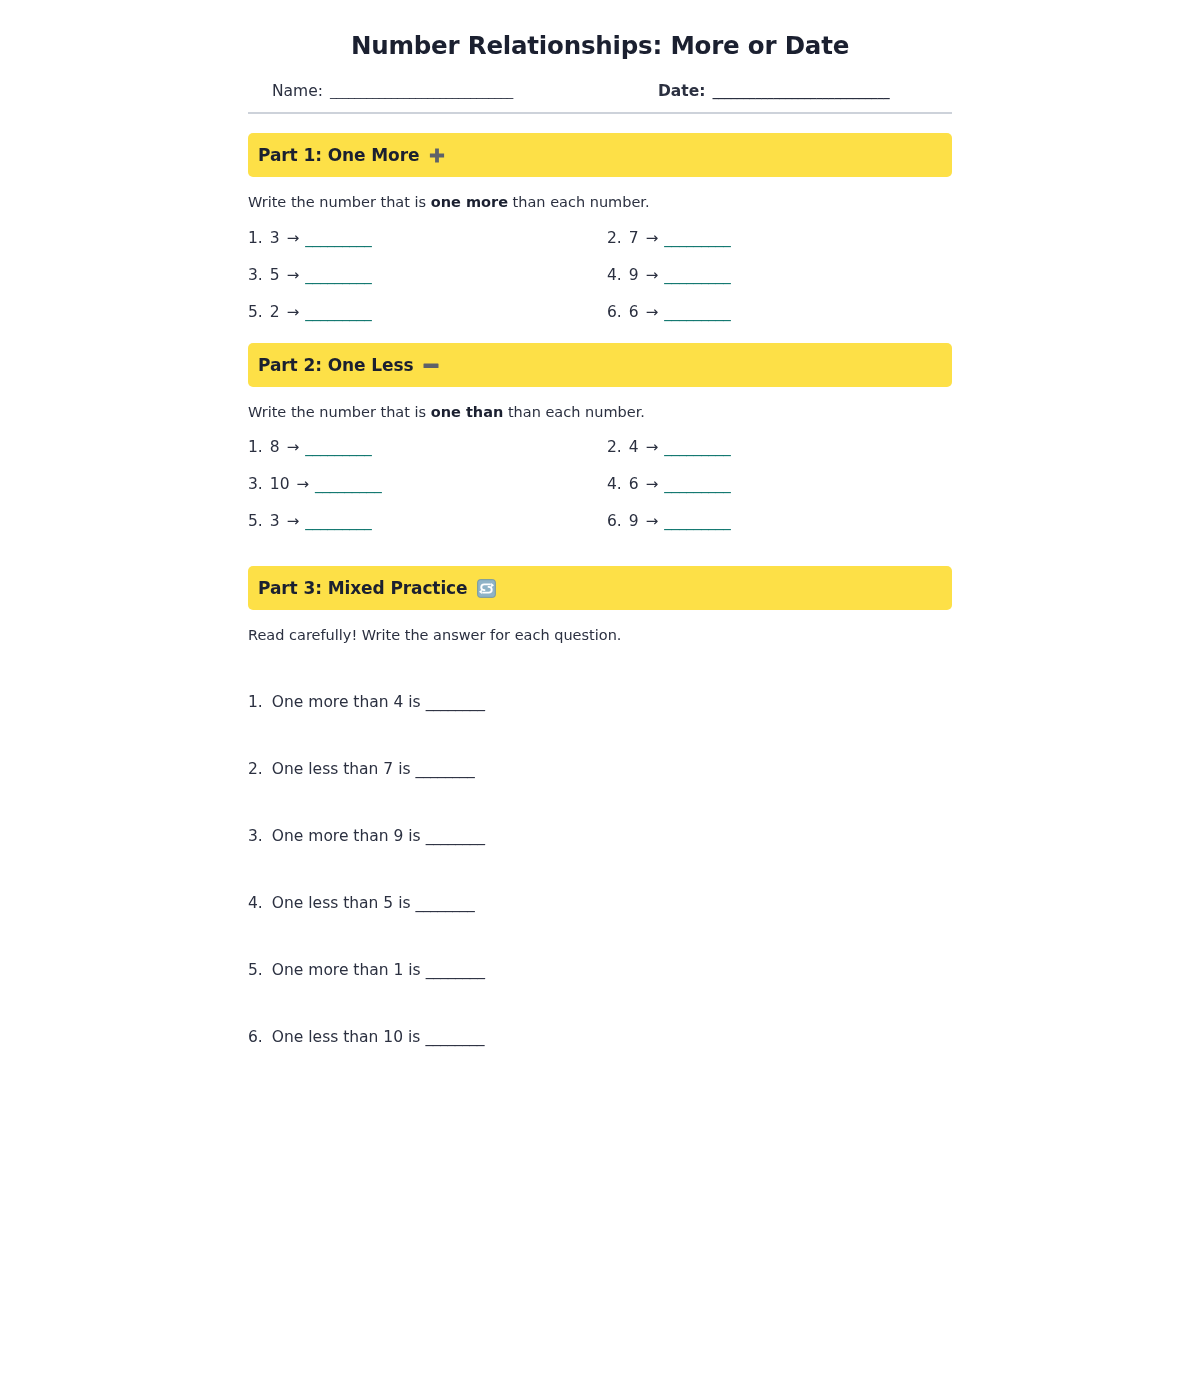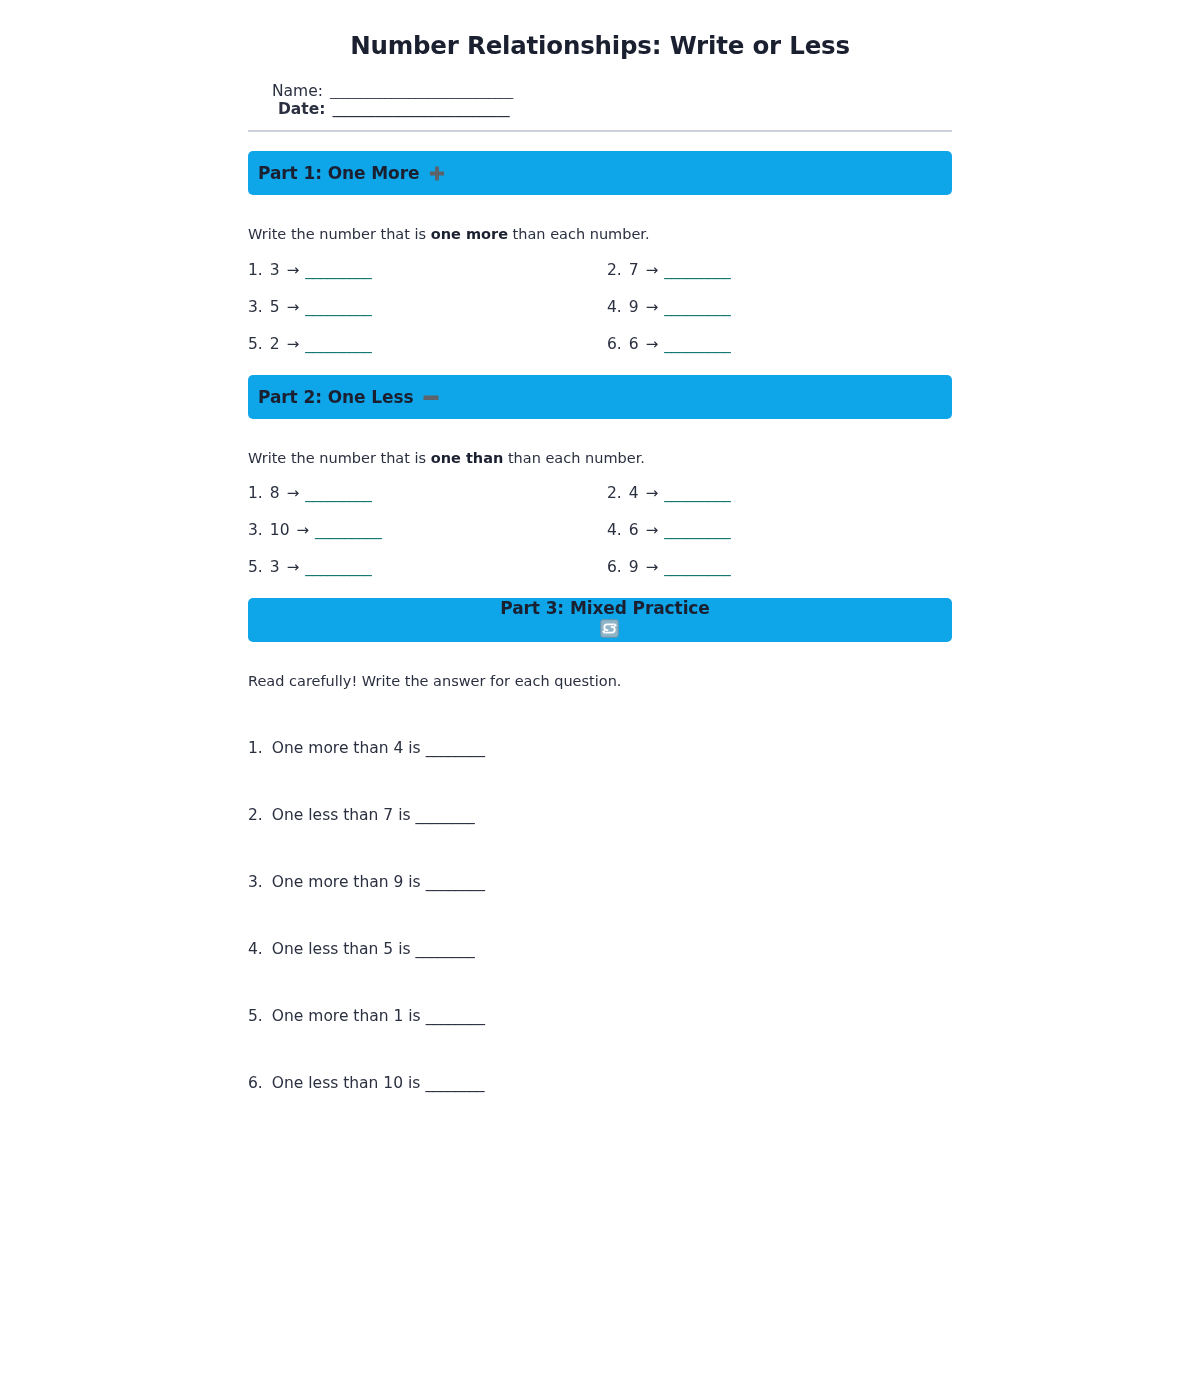--- a/index.html
+++ b/index.html
@@ -39,21 +39,20 @@
     color: #1b2030;
     line-height: 1.2;
   }
 
   
   .namedate {
     display: flex;
     margin-top: 22px;
     font-size: 15.5px;
     color: #2b3040;
-    flex-direction: column;
   }
   .field {
     display: flex;
     align-items: baseline;
     white-space: nowrap;
   }
   .field-name { width: 380px; padding-left: 24px; box-sizing: border-box; }
   .field-date { padding-left: 30px; font-weight: bold; }
   .field-label { margin-right: 7px; }
   .field-rule {
@@ -65,21 +64,21 @@
     margin-top: 12px;
     height: 2px;
     background: #cdd2da;
     border: 0;
     width: 704px;
   }
 
   
   .section-band {
     margin-top: 19px;
-    background: #0ea5e9;
+    background: #fde047;
     border-radius: 5px;
     height: 44px;
     display: flex;
     align-items: center;
     padding-left: 10px;
     box-sizing: border-box;
   }
   .section-title {
     font-size: 17px;
     font-weight: bold;
@@ -89,21 +88,21 @@
   .section-icon {
     display: inline-flex;
     align-items: center;
     margin-left: 9px;
     position: relative;
     top: 1px;
   }
 
   
   .instruction {
-    margin-top: 29px;
+    margin-top: 15px;
     font-size: 14.5px;
     color: #2b3040;
     line-height: 1.4;
   }
   .instruction b { font-weight: bold; color: #1b2030; }
 
   
   .grid {
     margin-top: 16px;
     display: grid;
@@ -144,21 +143,21 @@
   .ico-plus { width: 18px; height: 18px; display: block; }
   .ico-minus { width: 18px; height: 18px; display: block; }
   .ico-cycle { width: 19px; height: 19px; display: block; }
 </style>
 </head>
 <body>
 
 <div class="page">
   <div class="sheet">
 
-    <h1 class="doc-title">Number Relationships: Write or Less</h1>
+    <h1 class="doc-title">Number Relationships: More or Date</h1>
 
     <div class="namedate">
       <div class="field field-name">
         <span class="field-label">Name:</span>
         <span class="field-rule">______________________________</span>
       </div>
       <div class="field field-date">
         <span class="field-label">Date:</span>
         <span class="field-rule">_____________________________</span>
       </div>
@@ -258,21 +257,21 @@
         <span class="blank">_________</span>
       </div>
       <div class="prob">
         <span class="prob-num">6.</span>
         <span class="prob-val">9</span>
         <span class="prob-arrow">→</span>
         <span class="blank">_________</span>
       </div>
     </div>
 
-    <div class="section-band" style="margin-top:22px;flex-direction:column;">
+    <div class="section-band" style="margin-top:36px;">
       <span class="section-title">Part 3: Mixed Practice</span>
       <span class="section-icon">
         <svg class="ico-cycle" viewBox="0 0 20 20" xmlns="http://www.w3.org/2000/svg" aria-hidden="true">
           <rect x="0.7" y="0.7" width="18.6" height="18.6" rx="2.6" fill="#8fb3c7"></rect>
           <rect x="0.7" y="0.7" width="18.6" height="18.6" rx="2.6" fill="none" stroke="#6d93a9" stroke-width="1"></rect>
           <path d="M14.5 6.6H7.6a2.1 2.1 0 0 0 0 4.2h1.1v1.9H7.5a4 4 0 0 1 0-8h7z" fill="#ffffff"></path>
           <path d="M14.9 4.2l3 2.4-3 2.4z" fill="#ffffff"></path>
           <path d="M5.5 13.4h6.9a2.1 2.1 0 0 0 0-4.2h-1.1V7.3h1.2a4 4 0 0 1 0 8h-7z" fill="#ffffff"></path>
           <path d="M5.1 15.8l-3-2.4 3-2.4z" fill="#ffffff"></path>
         </svg>

